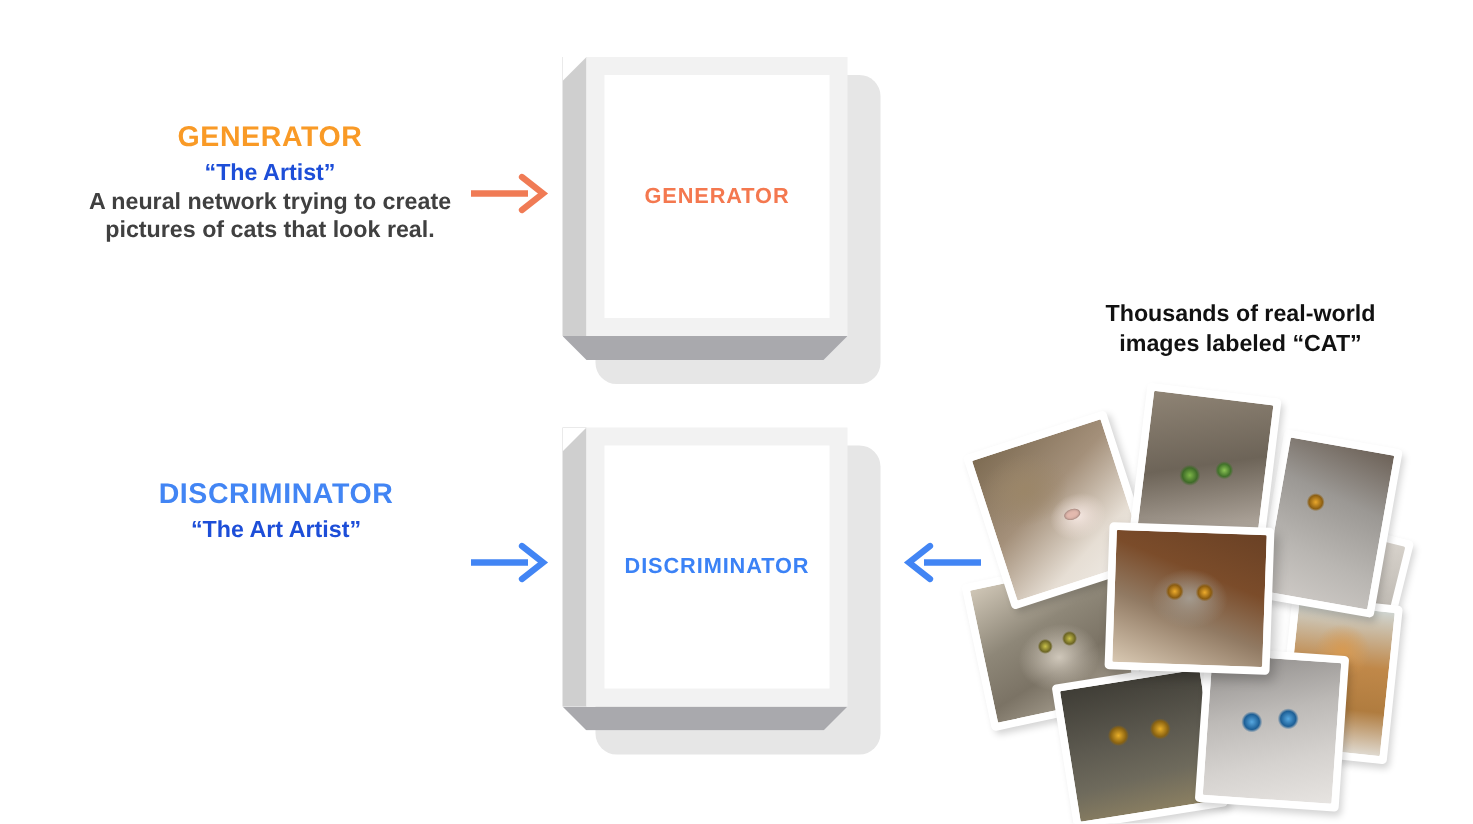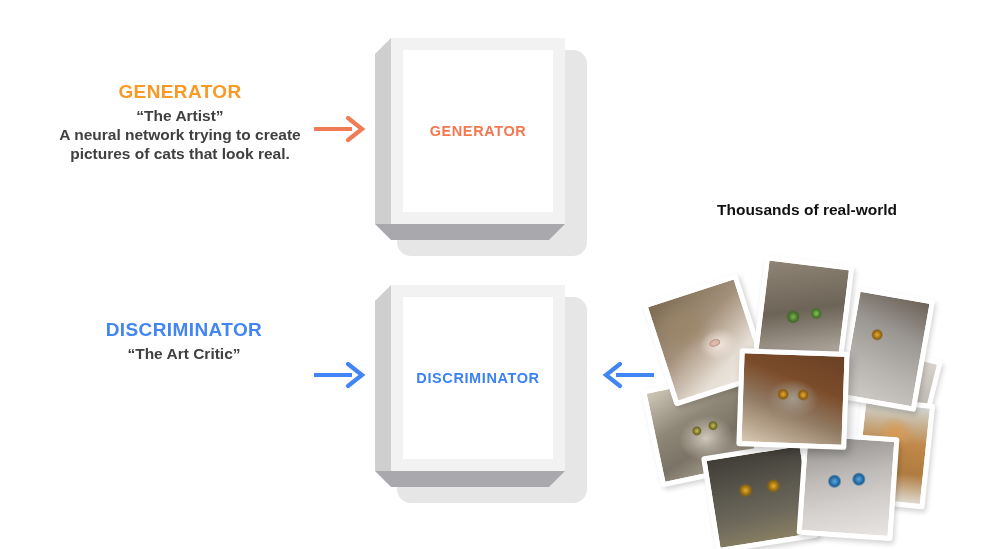--- a/index.html
+++ b/index.html
@@ -28,37 +28,37 @@
   }
   .desc .title {
     font-size: 19px;
     font-weight: bold;
     letter-spacing: 0.4px;
     margin-bottom: 4px;
   }
   .desc .sub {
     font-size: 15.5px;
     font-weight: bold;
-    color: #404040;
+    color: #1d4ed8;
   }
   .desc .body {
     font-size: 15.5px;
     font-weight: bold;
     color: #404040;
   }
 
   #gen-desc { left: 40px; top: 80px; width: 280px; }
   #gen-desc .title { color: #F99A26; }
 
   #disc-desc { left: 38px; top: 318px; width: 292px; }
   #disc-desc .title { color: #4285F4; }
 
   .caption {
     position: absolute;
-    left: 676px;
+    left: 696px;
     top: 200px;
     width: 262px;
     text-align: center;
     font-size: 15.5px;
     font-weight: bold;
     color: #111111;
     line-height: 1.26;
   }
 
   
@@ -199,21 +199,21 @@
     <div class="box-bottom-face"></div>
     <div class="box-front">
       <div class="box-front-inner">
         <span class="box-label">GENERATOR</span>
       </div>
     </div>
   </div>
 
   <div class="desc" id="disc-desc">
     <div class="title">DISCRIMINATOR</div>
-    <div class="sub">“The Art Critic”</div>
+    <div class="sub">“The Art Artist”</div>
   </div>
 
   <div class="arrow" style="left:312px; top:358px;">
     <svg width="56" height="34" viewBox="0 0 56 34">
       <line x1="2" y1="17" x2="40" y2="17" stroke="#4285F4" stroke-width="4.2" stroke-linecap="butt"></line>
       <polyline points="36,6 50,17 36,28" fill="none" stroke="#4285F4" stroke-width="4.2" stroke-linecap="round" stroke-linejoin="miter"></polyline>
     </svg>
   </div>
 
   <div class="box-wrap" id="disc-box">
@@ -230,20 +230,21 @@
 
   <div class="arrow" style="left:600px; top:358px;">
     <svg width="56" height="34" viewBox="0 0 56 34">
       <line x1="54" y1="17" x2="16" y2="17" stroke="#4285F4" stroke-width="4.2" stroke-linecap="butt"></line>
       <polyline points="20,6 6,17 20,28" fill="none" stroke="#4285F4" stroke-width="4.2" stroke-linecap="round" stroke-linejoin="miter"></polyline>
     </svg>
   </div>
 
   <div class="caption">
     <div>Thousands of real-world</div>
+    <div>images labeled “CAT”</div>
   </div>
 
   <div class="collage">
 
     <div class="photo" style="left:6px; top:28px; width:100px; height:108px; transform:rotate(-18deg); z-index:3;">
       <div class="img" style="background:
              radial-gradient(ellipse 30% 22% at 62% 58%, #f4e6e0 0%, rgba(244,230,224,0) 70%),
              radial-gradient(ellipse 46% 34% at 30% 30%, #9b8668 0%, rgba(155,134,104,0) 72%),
              linear-gradient(150deg, #7d6b52 0%, #a4907a 40%, #e6ded4 75%, #f0ece7 100%);">
         <div class="eye" style="left:52%; top:52%; width:12%; height:7%; background:#e3b9ae;"></div>

